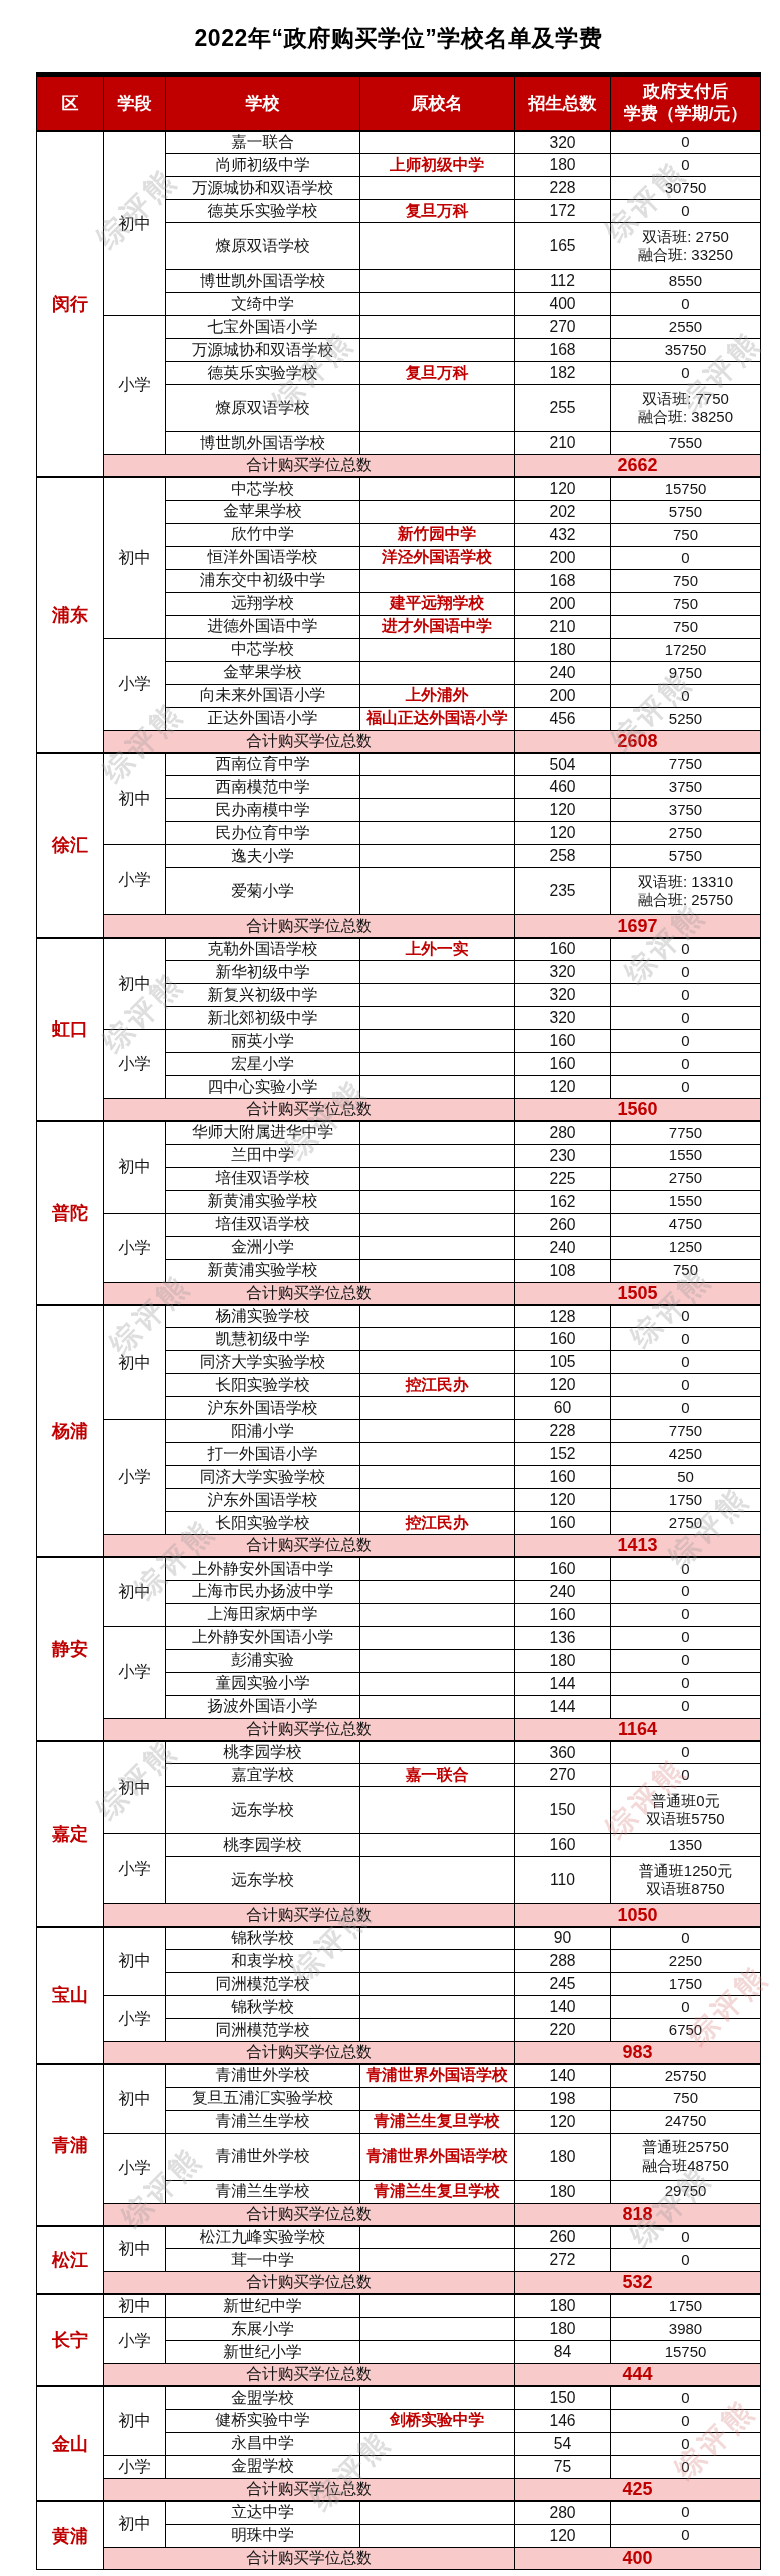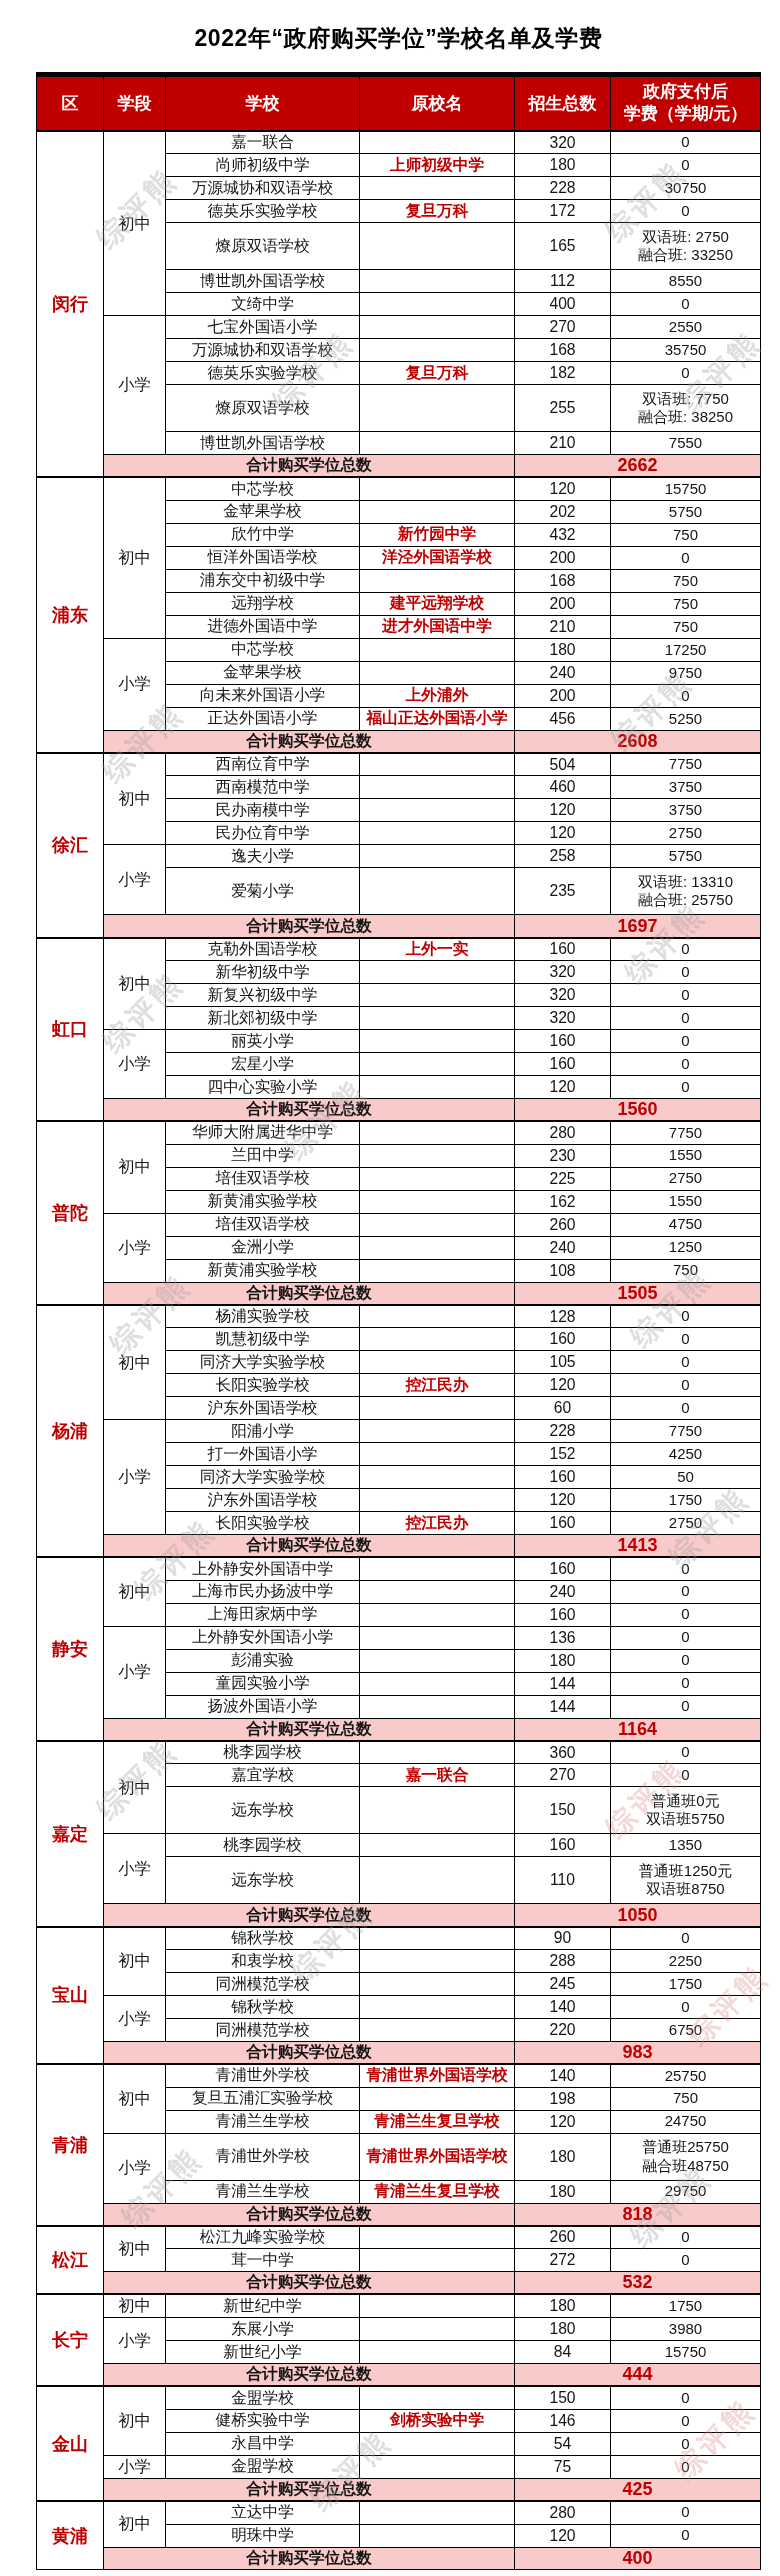--- a/index.html
+++ b/index.html
@@ -16,21 +16,21 @@
   .fee-header div{line-height:1.3;}
   tr.row{height:23px;}
   tr.tall{height:47px;}
   td.district-cell{color:#c00000;font-weight:bold;font-size:18px;background:#fff;}
   td.stage-cell{font-size:16.3px;}
   td.school-cell{font-size:15.7px;}
   td.orig-cell{color:#c00000;font-weight:bold;font-size:15.7px;}
   td.count-cell{font-size:15.7px;}
   td.fee-cell{font-size:15px;line-height:1.25;}
   tr.subtotal{height:22.6px;}
-  tr.subtotal td{background:#f9caca;font-weight:bold;}
+  tr.subtotal td{background:#f9caca;}
   td.subtotal-label{font-size:15.7px;color:#141414;}
   td.subtotal-value{color:#c00000;font-weight:bold;font-size:18px;}
   tr.district-first td{border-top:2.5px solid #000;}
   tr.group-first td{border-top:1.9px solid #000;}
   .wm-layer{position:absolute;left:0;top:0;width:781px;height:2576px;pointer-events:none;z-index:6;}
   .wm{position:absolute;transform:rotate(-45deg);font-size:29px;font-weight:bold;
       color:#9a9a9a;opacity:0.32;letter-spacing:3.8px;white-space:nowrap;}
   .wm.red{color:#d97f7f;opacity:0.30;}
 </style>
 </head>

